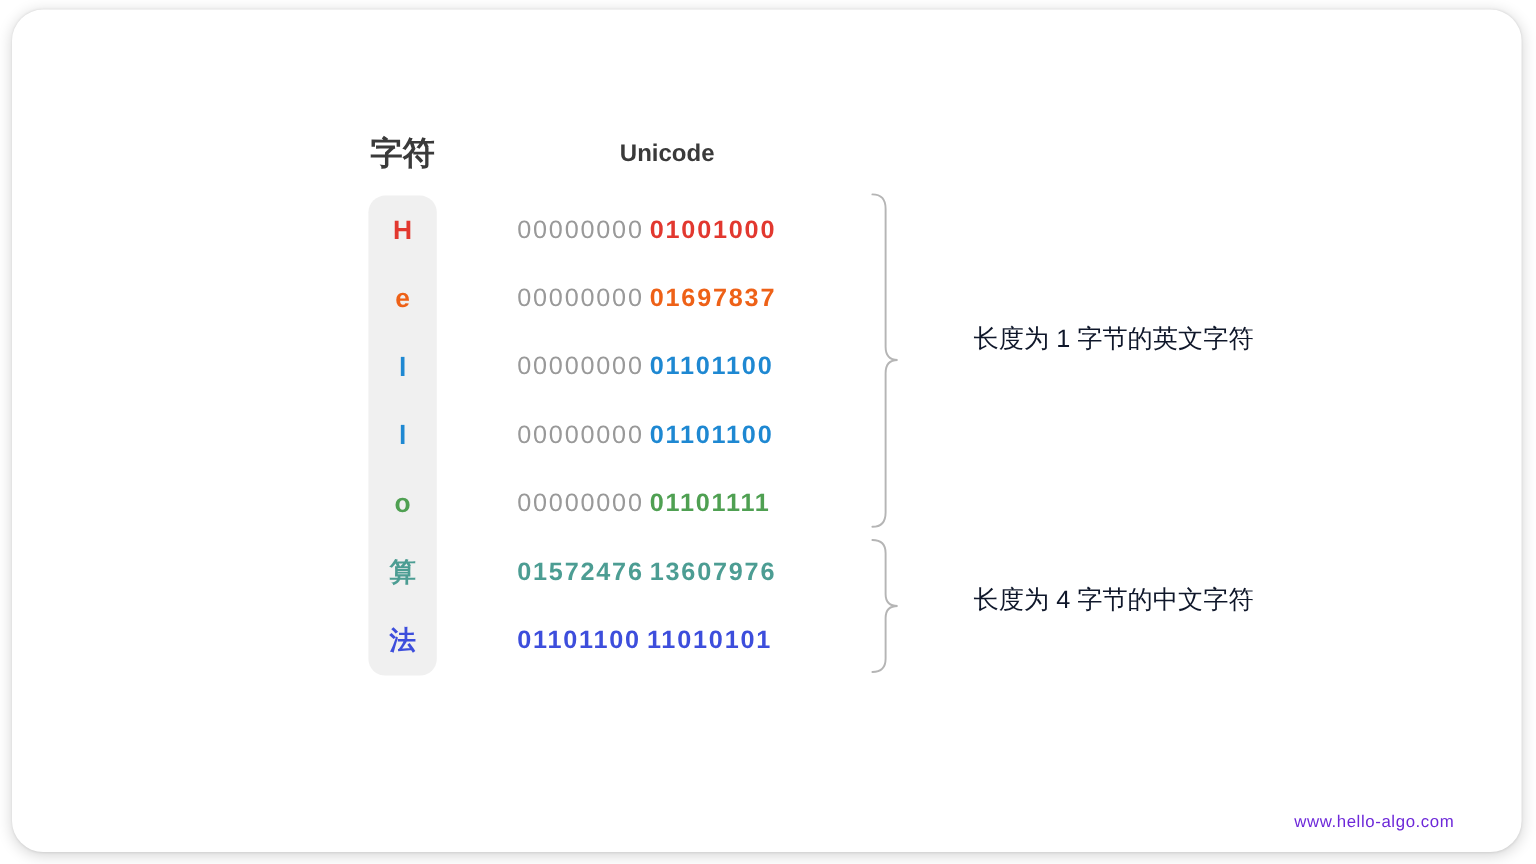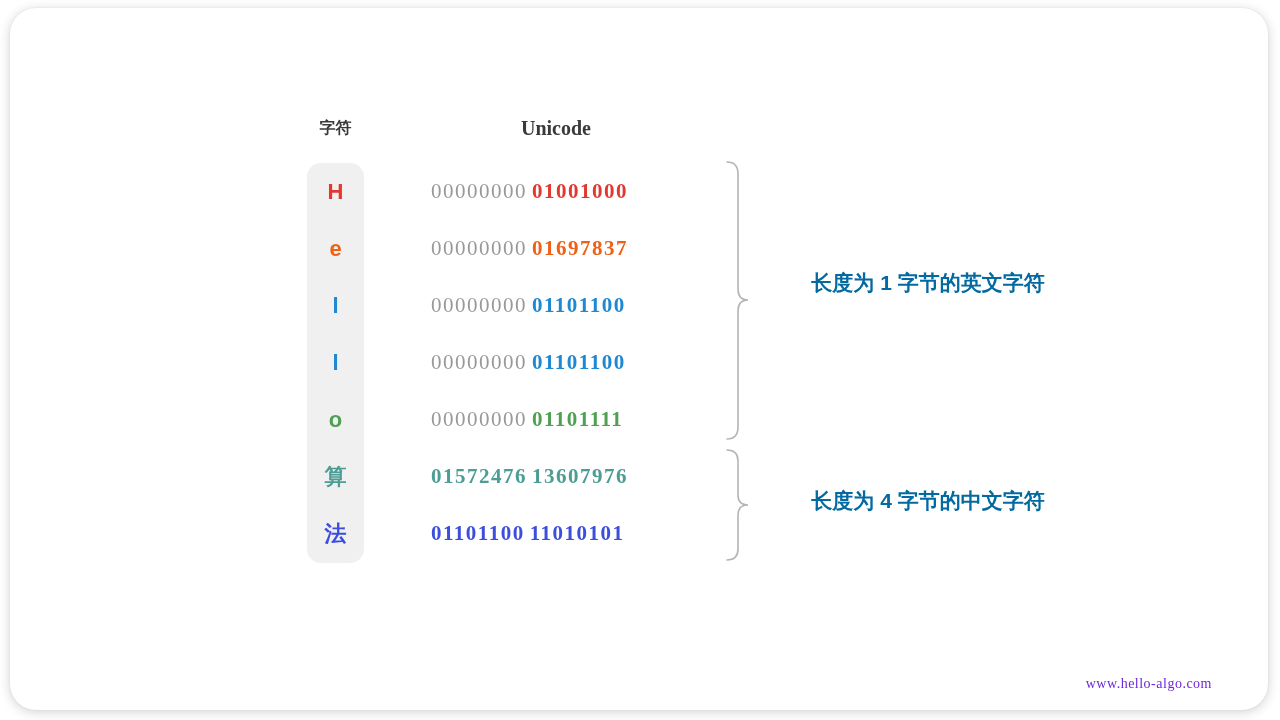--- a/index.html
+++ b/index.html
@@ -2,27 +2,27 @@
 <html><head>
 <meta charset="utf-8">
 <style>
   html,body{margin:0;padding:0;background:#ffffff;}
   body{width:1280px;height:720px;position:relative;overflow:hidden;
        font-family:"Liberation Sans",sans-serif;}
   .stage{position:absolute;left:0;top:0;width:1280px;height:720px;}
   .card{position:absolute;left:10px;top:8px;width:1258px;height:702px;
         background:#ffffff;border-radius:26px;
         box-shadow:0 2px 12px rgba(0,0,0,0.18), 0 0 2px rgba(0,0,0,0.08);}
-  .mono{font-family:Liberation Serif, serif;}
+  .mono{font-family:Liberation Sans, sans-serif;}
 
   .col-bg{position:absolute;left:307px;top:163px;width:57px;height:400px;
           background:#F0F0F0;border-radius:14px;}
 
   .hdr-char{position:absolute;left:297px;top:110px;width:77px;height:36px;
-            line-height:36px;text-align:center;font-weight:bold;font-size:16px;
+            line-height:36px;text-align:center;font-weight:bold;font-size:27px;
             color:#3A3A3A;}
   .hdr-unicode{position:absolute;left:431px;top:110px;width:250px;height:36px;
             line-height:36px;text-align:center;font-weight:bold;font-size:20px;
             color:#3A3A3A;}
 
   .row{position:absolute;left:0;width:100%;height:57px;}
   .r0{top:163px}.r1{top:220px}.r2{top:277px}.r3{top:334px}
   .r4{top:391px}.r5{top:448px}.r6{top:505px}
   .char-cell{position:absolute;left:307px;width:57px;height:57px;line-height:57px;
              text-align:center;font-weight:bold;font-size:22px;color:var(--char-c,#333);}
@@ -30,21 +30,21 @@
          font-size:21px;letter-spacing:1.5px;white-space:nowrap;}
   .byte1{color:var(--b1,#999);font-weight:400;}
   .byte1.emph{font-weight:bold;}
   .byte2{color:var(--b2,#333);font-weight:bold;margin-left:5px;}
 
   .braces{position:absolute;left:0;top:0;width:1280px;height:720px;pointer-events:none;}
 
   .note{position:absolute;left:762px;width:332px;text-align:center;}
   .note-1{top:268px;}
   .note-2{top:486px;}
-  .note .line1{font-size:21px;color:#0369a1;font-weight:700;line-height:30px;}
+  .note .line1{font-size:21px;color:#0f172a;font-weight:400;line-height:30px;}
   .note .line2{font-size:21px;color:#9E9E9E;font-weight:bold;line-height:30px;margin-top:6px;}
 
   .watermark{position:absolute;top:676px;right:68px;font-size:14px;
              color:#6d28d9;letter-spacing:0.5px;}
 </style>
 </head>
 <body>
 
 <div class="stage">
   <div class="card"></div>

